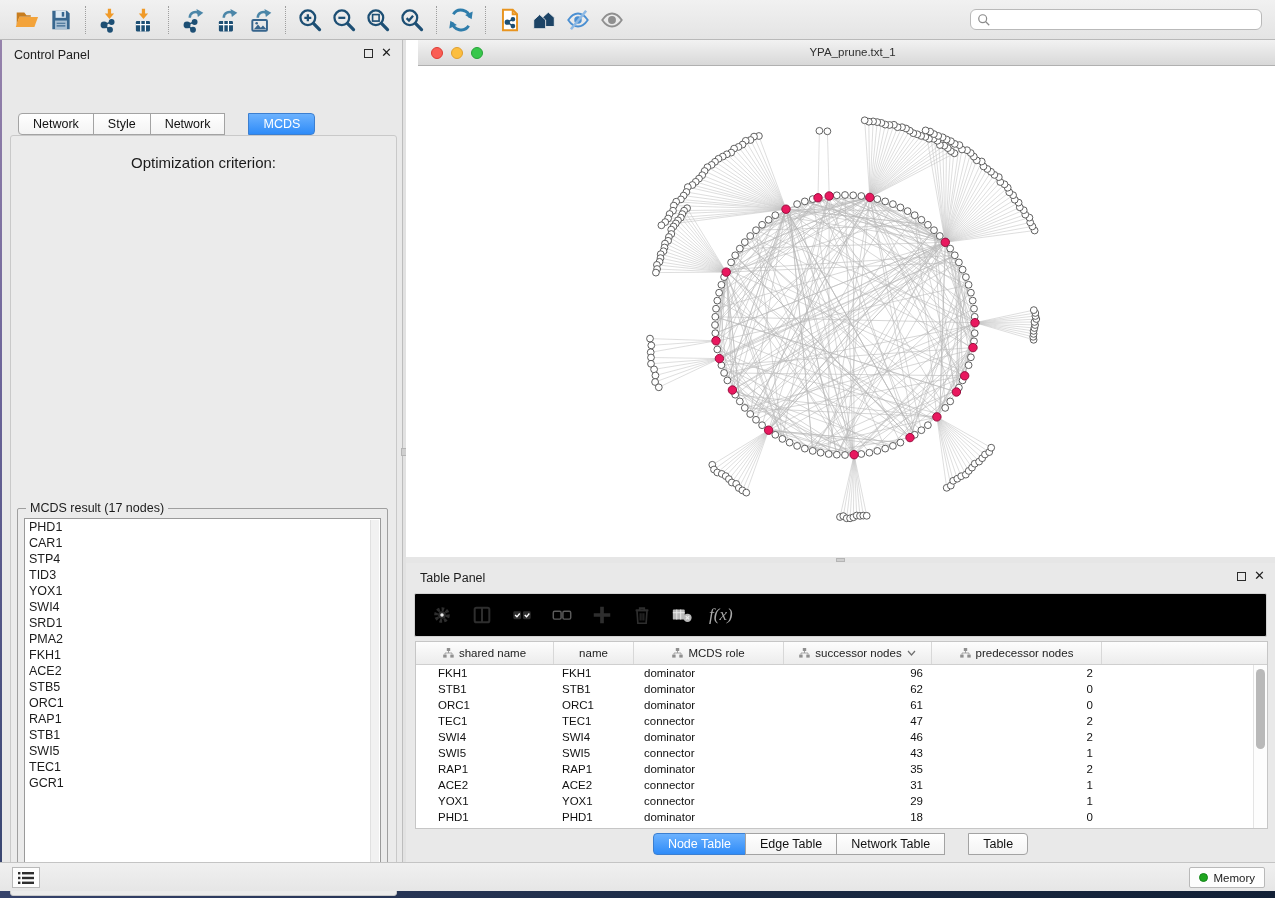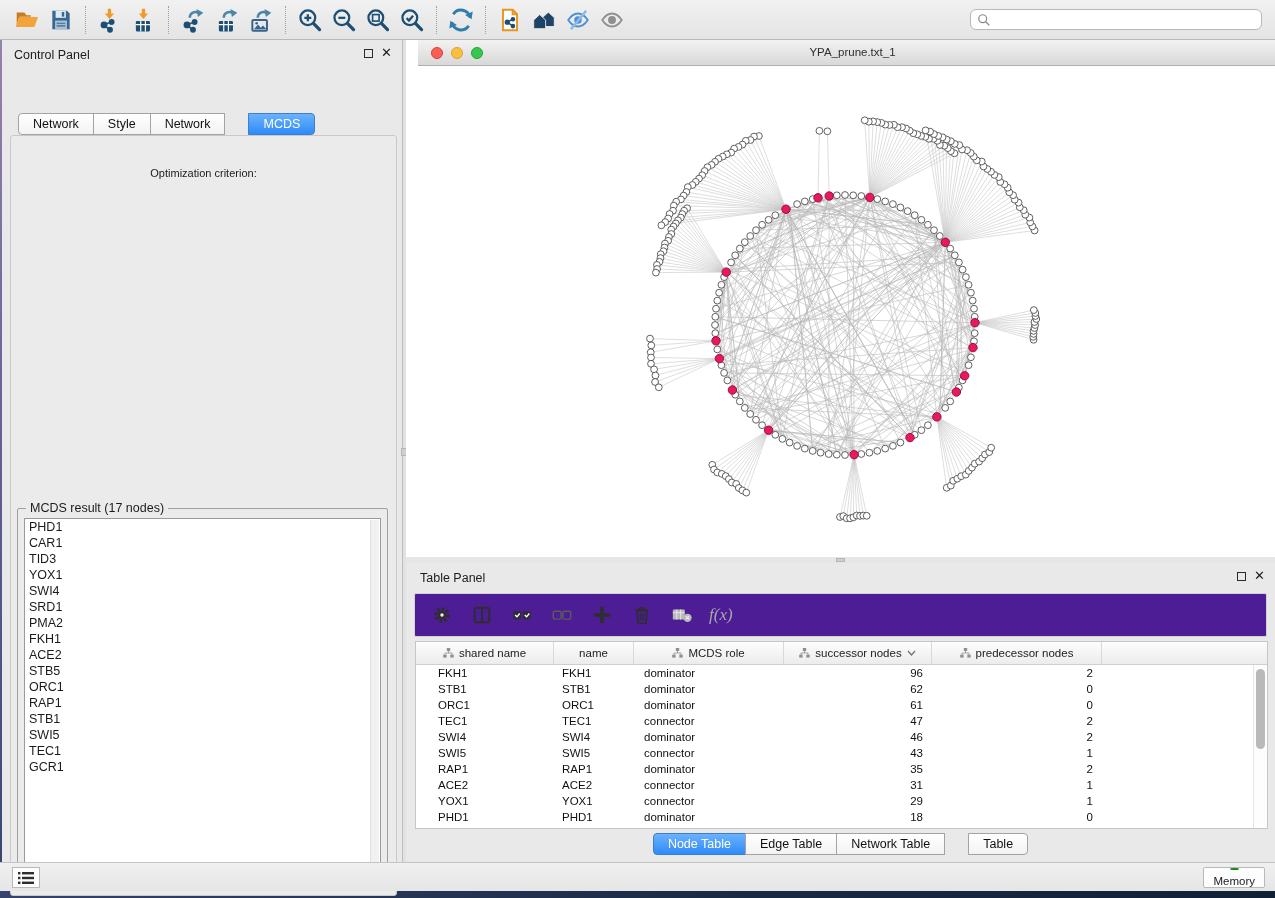--- a/index.html
+++ b/index.html
@@ -31,21 +31,21 @@
   .cp-tabs { position:absolute; left:16px; top:73px; width:100%; display:flex; }
   .tab { height:22px; padding:0 14px; background:linear-gradient(#ffffff,#f3f3f3);
     border:1px solid #a3a3a3; margin-left:-1px; display:flex; align-items:center;
     font-size:12.5px; color:#111; }
   .tab:first-child { border-radius:4px 0 0 4px; margin-left:0; }
   .tab:last-child { border-radius:0 4px 4px 0;margin-left:23px; }
   .tab.active { background:linear-gradient(#6cb2fe,#2e8bf8); border-color:#3c7fd0; color:#fff; }
 
   .cp-body { position:absolute; left:8px; top:95px; width:387px; height:761px;
     background:#ebebeb; border:1px solid #c9c9c9; border-radius:3px; }
-  .opt-label { position:absolute; left:0; top:31px; width:100%; text-align:center; font-size:11px; }
+  .opt-label { position:absolute; left:0; top:18px; width:100%; text-align:center; font-size:15px; }
   .opt-select { position:absolute; left:36px; top:40px; width:313px; height:21px; background:#fff;
     border:1px solid #b3b3b3; border-radius:4px; display:flex; align-items:center; }
   .opt-select .sel-text { flex:1; padding-left:8px; font-size:12.5px; white-space:nowrap; }
   .sel-stepper { width:19px; height:17px; margin:1px 2px 1px 0; border-radius:4px;
     background:linear-gradient(#64abfe,#2f86f6); display:flex; flex-direction:column;
     align-items:center; justify-content:center; gap:1px; }
   .sel-stepper svg { display:block; }
   .cp-buttons { position:absolute; left:0; top:72px; width:100%; display:flex; justify-content:center; gap:13px; }
   .btn { height:22px; padding:0 14px; background:linear-gradient(#ffffff,#efefef);
     border:1px solid #a8a8a8; border-radius:5px; font-size:12.5px; display:flex; align-items:center; }
@@ -69,21 +69,21 @@
   .net-title { position:absolute; left:0; top:6px; width:100%; text-align:center; font-size:11.5px; color:#2e2e2e; }
   .net-canvas { position:absolute; left:0; top:26px; width:869px; height:491px; background:#fff; }
 
   .v-splitter { position:absolute; left:403px; top:40px; width:3px; height:822px; background:#e2e2e2; }
   .v-handle { position:absolute; left:-2px; top:408px; width:7px; height:8px; background:#cfcfcf; border:1px solid #b5b5b5; }
   .h-splitter { position:absolute; left:406px; top:557px; width:869px; height:6px; background:#e6e6e6; }
   .h-handle { position:absolute; left:430px; top:1px; width:9px; height:4px; background:#cfcfcf; border:1px solid #b5b5b5; }
 
   
   .table-panel { position:absolute; left:406px; top:563px; width:869px; height:299px; background:#e9e9e9; }
-  .tp-toolbar { position:absolute; left:8px; top:30px; width:853px; height:44px; background:#4c1d95;
+  .tp-toolbar { position:absolute; left:8px; top:30px; width:853px; height:44px; background:#000000;
     border:1px solid #d2d2d2; border-radius:2px; display:flex; align-items:center; padding-left:14px; gap:14px; }
   .tp-icon { width:26px; height:26px; display:flex; align-items:center; justify-content:center; }
   .fx-label { font-family:"Liberation Serif","DejaVu Serif",serif; font-style:italic; font-size:17px; color:#a9a9a9; }
 
   .node-table { position:absolute; left:9px; top:78px; width:853px; height:188px; background:#fff;
     border:1px solid #c6c6c6; overflow:hidden; }
   .tbl-header { position:absolute; left:0; top:0; width:100%; height:23px; display:flex;
     background:linear-gradient(#fdfdfd,#ececec); border-bottom:1px solid #cfcfcf; }
   .th { display:flex; align-items:center; justify-content:center; gap:5px; font-size:11.5px;
     color:#222; border-right:1px solid #d8d8d8; height:100%; }
@@ -97,21 +97,21 @@
   .tbl-thumb { position:absolute; left:2px; top:4px; width:9px; height:80px; background:#b9b9b9; border-radius:5px; }
 
   .tp-tabs { position:absolute; left:0; top:270px; width:100%; display:flex; justify-content:center; }
 
   
   .status-bar { position:absolute; left:0; top:862px; width:1275px; height:29px;
     background:linear-gradient(#f0f0f0,#e6e6e6); border-top:1px solid #c4c4c4; }
   .list-btn { position:absolute; left:12px; top:4px; width:28px; height:21px; background:#fdfdfd;
     border:1px solid #b9b9b9; display:flex; align-items:center; justify-content:center; }
   .memory-btn { position:absolute; right:10px; top:4px; height:21px; padding:0 9px; background:#fdfdfd;
-    border:1px solid #b9b9b9; border-radius:2px; display:flex; align-items:center; gap:5px; font-size:11.5px;flex-direction:column; }
+    border:1px solid #b9b9b9; border-radius:2px; display:flex; align-items:center; gap:5px; font-size:11.5px; }
   .mem-dot { width:9px; height:9px; border-radius:50%; background:#1fa51f; border:1px solid #13851a; }
 </style>
 </head>
 <body>
 
 <div class="screen">
 
   <div class="toolbar">
     <div class="icon-btn">
       <svg viewBox="0 0 24 24">
@@ -290,20 +290,21 @@
         <div class="tab">Network</div>
         <div class="tab active">MCDS</div>
       </div>
     <div class="cp-body">
       <div class="opt-label">Optimization criterion:</div>
       <div class="groupbox">
         <span class="gb-legend">MCDS result (17 nodes)</span>
         <div class="mcds-list" id="mcds-list">
             <div class="mcds-item">PHD1</div>
             <div class="mcds-item">CAR1</div>
+            <div class="mcds-item">STP4</div>
             <div class="mcds-item">TID3</div>
             <div class="mcds-item">YOX1</div>
             <div class="mcds-item">SWI4</div>
             <div class="mcds-item">SRD1</div>
             <div class="mcds-item">PMA2</div>
             <div class="mcds-item">FKH1</div>
             <div class="mcds-item">ACE2</div>
             <div class="mcds-item">STB5</div>
             <div class="mcds-item">ORC1</div>
             <div class="mcds-item">RAP1</div>

